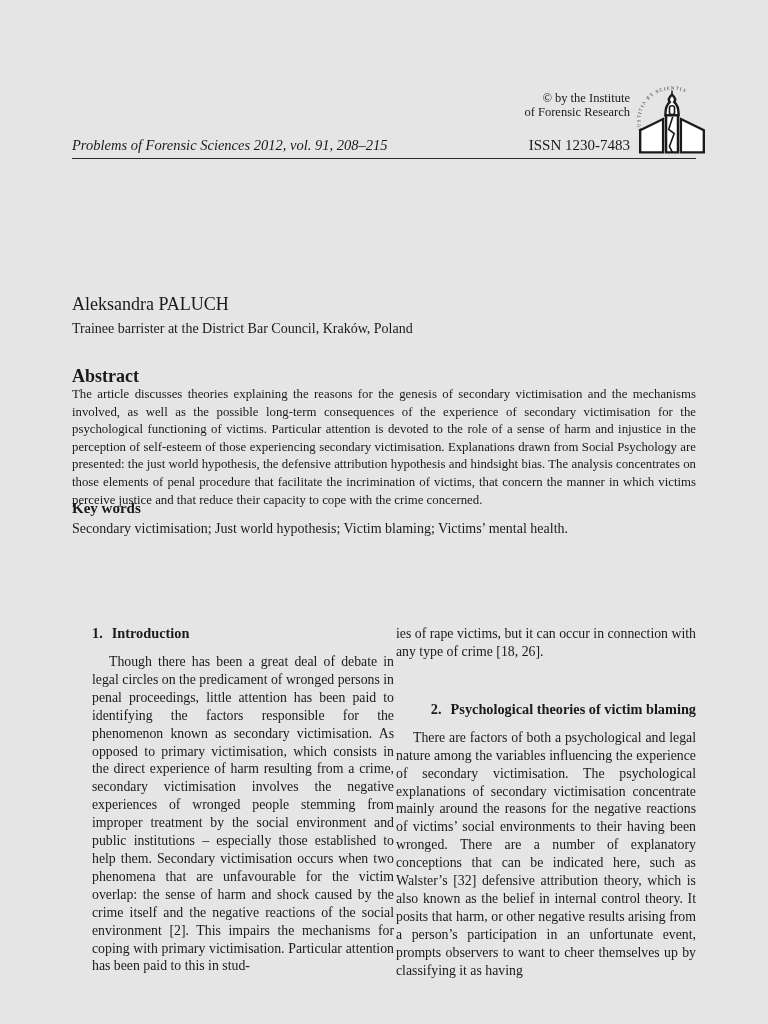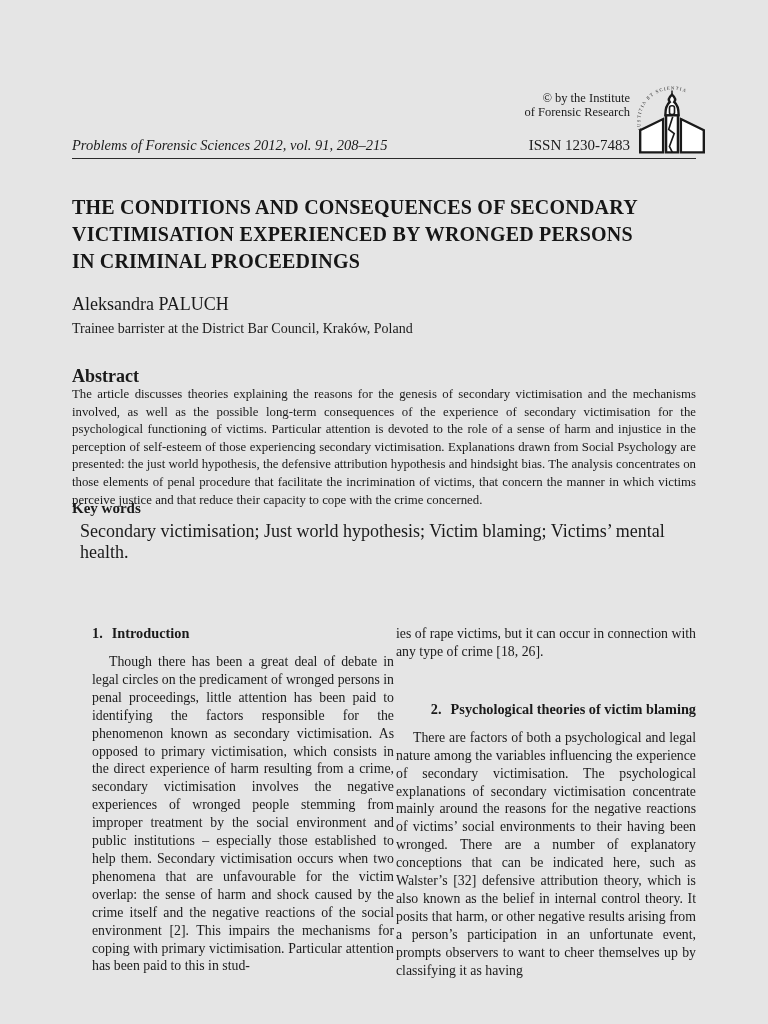--- a/index.html
+++ b/index.html
@@ -90,23 +90,23 @@
   .keywords-heading {
     position: absolute;
     top: 500px;
     left: 72px;
     font-size: 15px;
     font-weight: bold;
   }
   .keywords-text {
     position: absolute;
     top: 521px;
-    left: 80px;
+    left: 72px;
     width: 624px;
-    font-size: 18px;
+    font-size: 14px;
   }
   .received {
     position: absolute;
     top: 568px;
     left: 72px;
     font-size: 13.5px;
     font-style: italic;
   }
   .col {
     position: absolute;
@@ -156,23 +156,20 @@
       <path d="M62 46 L93 61 L93 91 L93 91 L62 91 Z"></path>
     </g>
     <path d="M51 43 L45.5 60 L53 65.5 L46.5 83 L50.5 91" fill="none" stroke="#1a1a1a" stroke-width="2.2"></path>
     <path d="M50 13 L50 7.5" stroke="#1a1a1a" stroke-width="2"></path>
   </svg>
 
   <div class="journal-line">Problems of Forensic Sciences 2012, vol. 91, 208–215</div>
   <div class="issn">ISSN 1230-7483</div>
   <div class="header-rule"></div>
 
-  <h1 class="article-title" style="margin:0;">THE CONDITIONS AND CONSEQUENCES OF SECONDARY
-VICTIMISATION EXPERIENCED BY WRONGED PERSONS
-IN CRIMINAL PROCEEDINGS</h1>
 
   <div class="author">Aleksandra PALUCH</div>
   <div class="affiliation">Trainee barrister at the District Bar Council, Kraków, Poland</div>
 
   <div class="abstract-heading">Abstract</div>
   <div class="abstract-text">The article discusses theories explaining the reasons for the genesis of secondary victimisation and the mechanisms involved, as well as the possible long-term consequences of the experience of secondary victimisation for the psychological functioning of victims. Particular attention is devoted to the role of a sense of harm and injustice in the perception of self-esteem of those experiencing secondary victimisation. Explanations drawn from Social Psychology are presented: the just world hypothesis, the defensive attribution hypothesis and hindsight bias. The analysis concentrates on those elements of penal procedure that facilitate the incrimination of victims, that concern the manner in which victims perceive justice and that reduce their capacity to cope with the crime concerned.</div>
 
   <div class="keywords-heading">Key words</div>
   <div class="keywords-text">Secondary victimisation; Just world hypothesis; Victim blaming; Victims’ mental health.</div>
 

